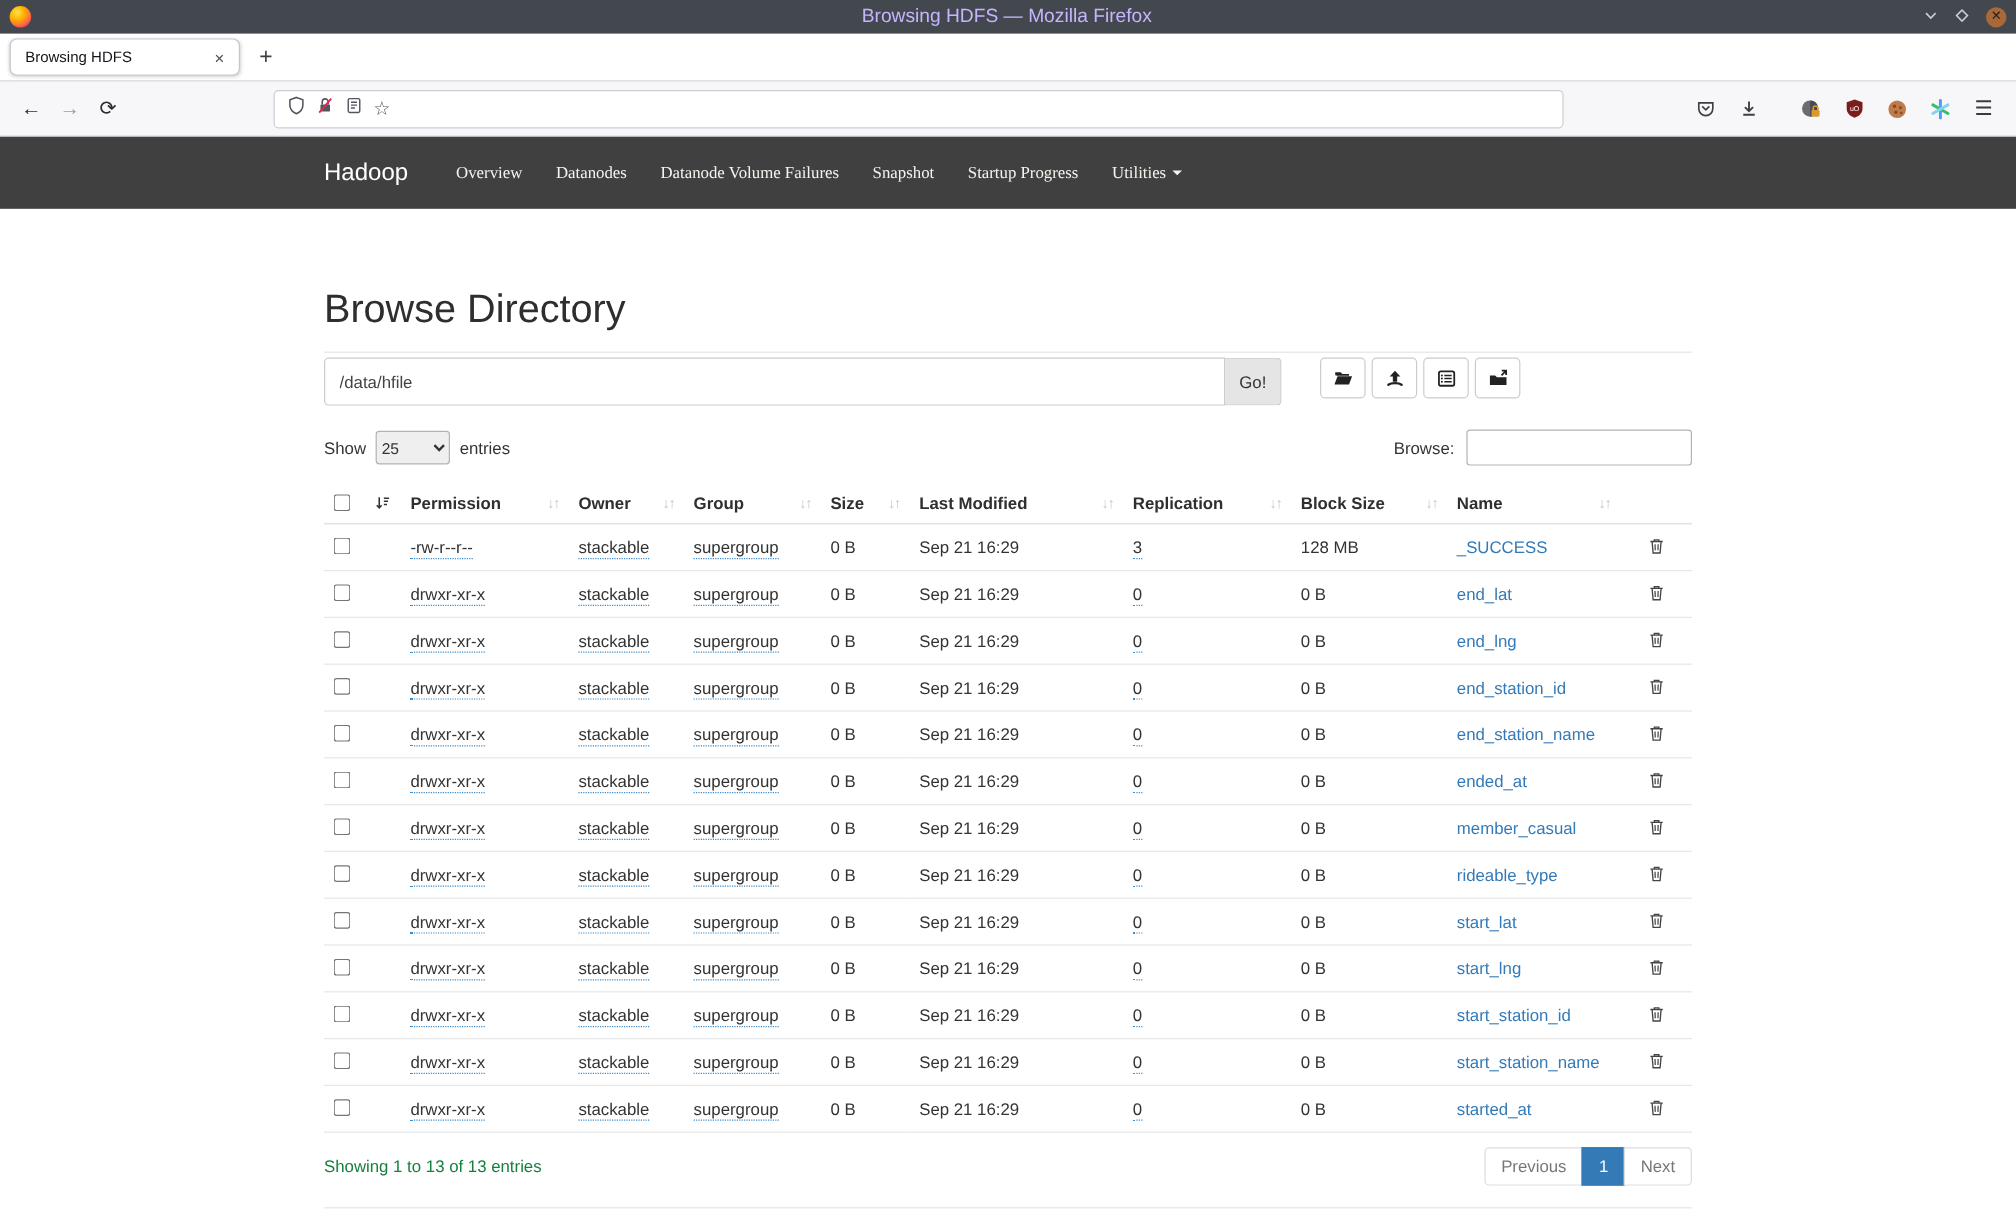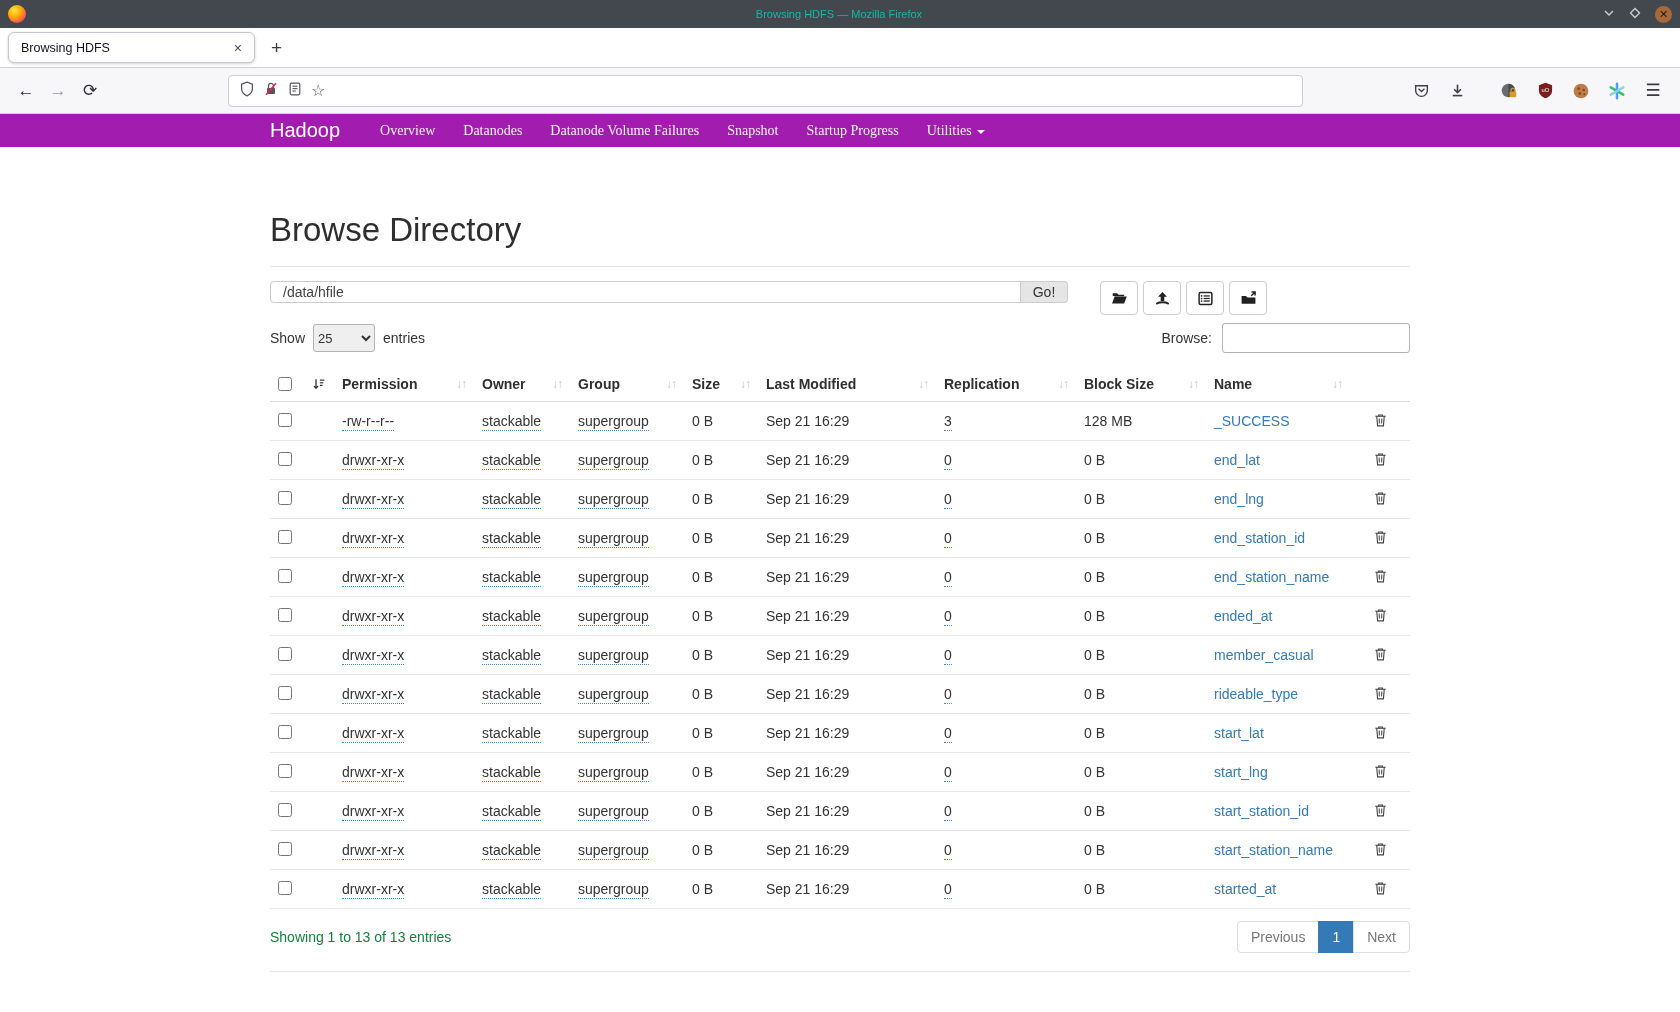--- a/index.html
+++ b/index.html
@@ -4,30 +4,30 @@
 <style>
   * { margin:0; padding:0; box-sizing:border-box; }
   html,body { width:1680px; height:1012px; overflow:hidden; background:#fff;
     font-family:"Liberation Sans", sans-serif; }
 
   
   .titlebar { height:28px; background:#43484e; display:flex; align-items:center;
     position:relative; padding:0 8px; }
   .ff-logo { width:18px; height:18px; border-radius:50%;
     background:radial-gradient(circle at 35% 30%, #ffe14d 0%, #ffb200 35%, #ff7139 62%, #e3306e 85%, #a32ba5 100%); }
-  .win-title { position:absolute; left:0; right:2px; text-align:center; color:#14b8a6;
-    font-size:11px; pointer-events:none; }
+  .win-title { position:absolute; left:0; right:2px; text-align:center; color:#c4b5fd;
+    font-size:16px; pointer-events:none; }
   .win-controls { margin-left:auto; display:flex; align-items:center; gap:14px; z-index:2; }
   .wc { color:#c9ced4; font-size:12px; line-height:1; cursor:default; }
   .wc-close { width:17px; height:17px; border-radius:50%; background:#a8693a; color:#26211c;
     display:flex; align-items:center; justify-content:center; font-size:11px; }
 
   .tabbar { height:40px; background:#fff; border-bottom:1px solid #ccccd3;
     display:flex; align-items:center; padding:0 8px; }
-  .tab { width:247px; height:31px; background:#fff; border:1px solid #c6c6cf; border-radius:6px;
+  .tab { width:192px; height:31px; background:#fff; border:1px solid #c6c6cf; border-radius:6px;
     box-shadow:0 1px 3px rgba(0,0,0,.18); display:flex; align-items:center; padding:0 12px;
     font-size:12.5px; color:#15141a;justify-content:space-between; }
   .tab-close { margin-left:auto; color:#4a4a52; font-size:14px; cursor:pointer; }
   .newtab { margin-left:16px; font-size:19px; color:#3c3c43; cursor:pointer; }
 
   .toolbar { height:46px; background:#f7f7f9; border-bottom:1px solid #cfcfd6;
     display:flex; align-items:center; padding:0 10px; }
   .nav-btn { width:32px; height:32px; display:flex; align-items:center; justify-content:center;
     font-size:17px; color:#2b2b33; border-radius:4px; cursor:pointer; }
   .nav-btn.disabled { color:#9a9aa5; }
@@ -37,36 +37,36 @@
   .url-text { font-size:13.5px; color:#5b5b66; flex:1; white-space:nowrap; overflow:hidden; }
   .url-host { color:#0c0c0d; }
   .tool-icons { margin-left:auto; display:flex; align-items:center; gap:6px; padding-right:2px; }
   .ticon { width:30px; height:30px; display:flex; align-items:center; justify-content:center;
     cursor:pointer; border-radius:4px; }
   .ext-gap { width:10px; }
   .hamburger { font-size:17px; color:#3a3a41; }
   .star-glyph { font-size:16px; color:#55555e; }
 
   
-  .hnavbar { height:33px; background:#a21caf; }
+  .hnavbar { height:60px; background:#404040; }
   .hnav-inner { width:1170px; height:100%; margin:0 auto; padding:0 15px;
     display:flex; align-items:center; }
   .hbrand { color:#fff; font-size:20px; margin-right:26px; cursor:pointer; text-decoration:none; }
   .hlink { color:#f2f6ee; font-size:14px; padding:0 14px; line-height:47px; cursor:pointer;
     white-space:nowrap;font-family:Liberation Serif, serif; }
   .caret-down { display:inline-block; margin-left:5px; vertical-align:middle;
     border-left:4px solid transparent; border-right:4px solid transparent;
     border-top:4px solid #f2f6ee; }
 
   
   .container { width:1170px; margin:0 auto; padding:0 15px; }
   h1.page-title { font-size:33px; font-weight:400; color:#2e2e2e; margin-top:64px; }
   hr.rule { border:0; border-top:1px solid #e5e5e5; margin-top:17px; }
 
-  .path-row { display:flex; align-items:stretch; margin-top:14px; height:22px; }
+  .path-row { display:flex; align-items:stretch; margin-top:4px; height:40px; }
   .path-input { width:751px; border:1px solid #ccc; border-radius:4px 0 0 4px; padding:6px 12px;
     font-size:14px; color:#444; outline:none; }
   .go-btn { width:47px; border:1px solid #ccc; border-left:none; border-radius:0 4px 4px 0;
     background:#e5e5e5; font-size:14px; color:#333; cursor:pointer;
     font-family:"Liberation Sans", sans-serif; }
   .icon-btn-group { display:flex; gap:5px; margin-left:32px; }
   .icon-btn { width:38px; height:34px; border:1px solid #ccc; border-radius:4px; background:#fff;
     display:flex; align-items:center; justify-content:center; cursor:pointer; }
 
   .controls-row { display:flex; align-items:center; margin-top:20px; font-size:14px; color:#333; }

